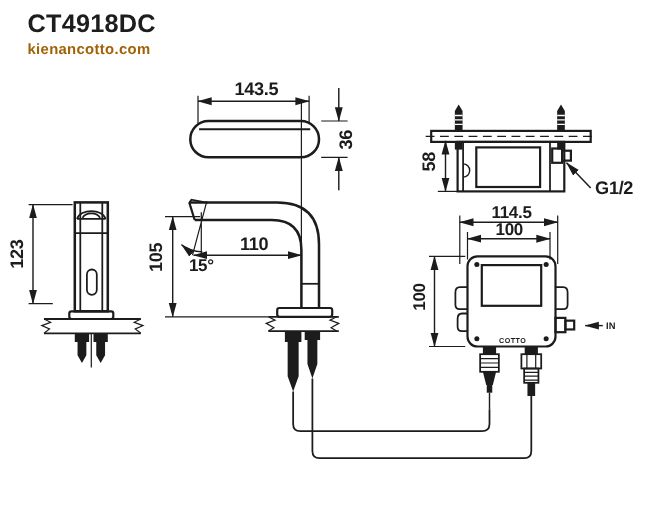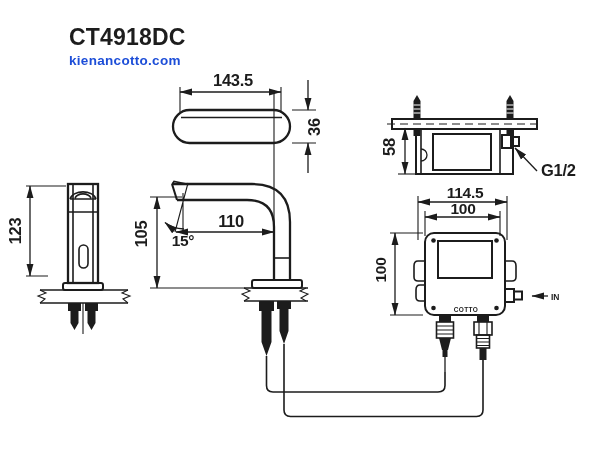--- a/index.html
+++ b/index.html
@@ -1,20 +1,20 @@
 <!DOCTYPE html>
 <html><head>
 <meta charset="utf-8">
 <style>
   html,body{margin:0;padding:0;background:#fff;}
   .page{position:relative;width:600px;height:459px;background:#fff;overflow:hidden;
         font-family:"Liberation Sans",sans-serif;}
-  .hdr{position:absolute;left:25px;top:24px;z-index:2;margin-left:44px;}
+  .hdr{position:absolute;left:25px;top:8px;z-index:2;}
   .model{font-weight:bold;font-size:23px;letter-spacing:0.2px;color:#1d1d1d;line-height:1.15;}
-  .mark{font-weight:bold;font-size:13.5px;color:#1d4ed8;margin-top:3px;letter-spacing:0.3px;}
+  .mark{font-weight:bold;font-size:13.5px;color:#a16207;margin-top:3px;letter-spacing:0.3px;}
   svg{position:absolute;left:0;top:0;}
   .main{stroke:#1c1c1c;stroke-width:2;fill:none;}
   .heavy{stroke:#1c1c1c;stroke-width:2.3;fill:none;}
   .mid{stroke:#1c1c1c;stroke-width:1.6;fill:none;}
   .thin{stroke:#1c1c1c;stroke-width:1.1;fill:none;}
   .dim{stroke:#1c1c1c;stroke-width:1.3;fill:none;}
   .fillink{fill:#1c1c1c;stroke:none;}
   .wtick{stroke:#ffffff;stroke-width:1.2;fill:none;}
   .dtxt{font-family:"Liberation Sans",sans-serif;font-weight:bold;font-size:16.5px;fill:#1c1c1c;letter-spacing:-0.3px;}
   .dtxt-s{font-family:"Liberation Sans",sans-serif;font-weight:bold;font-size:15.5px;fill:#1c1c1c;letter-spacing:-0.3px;}

